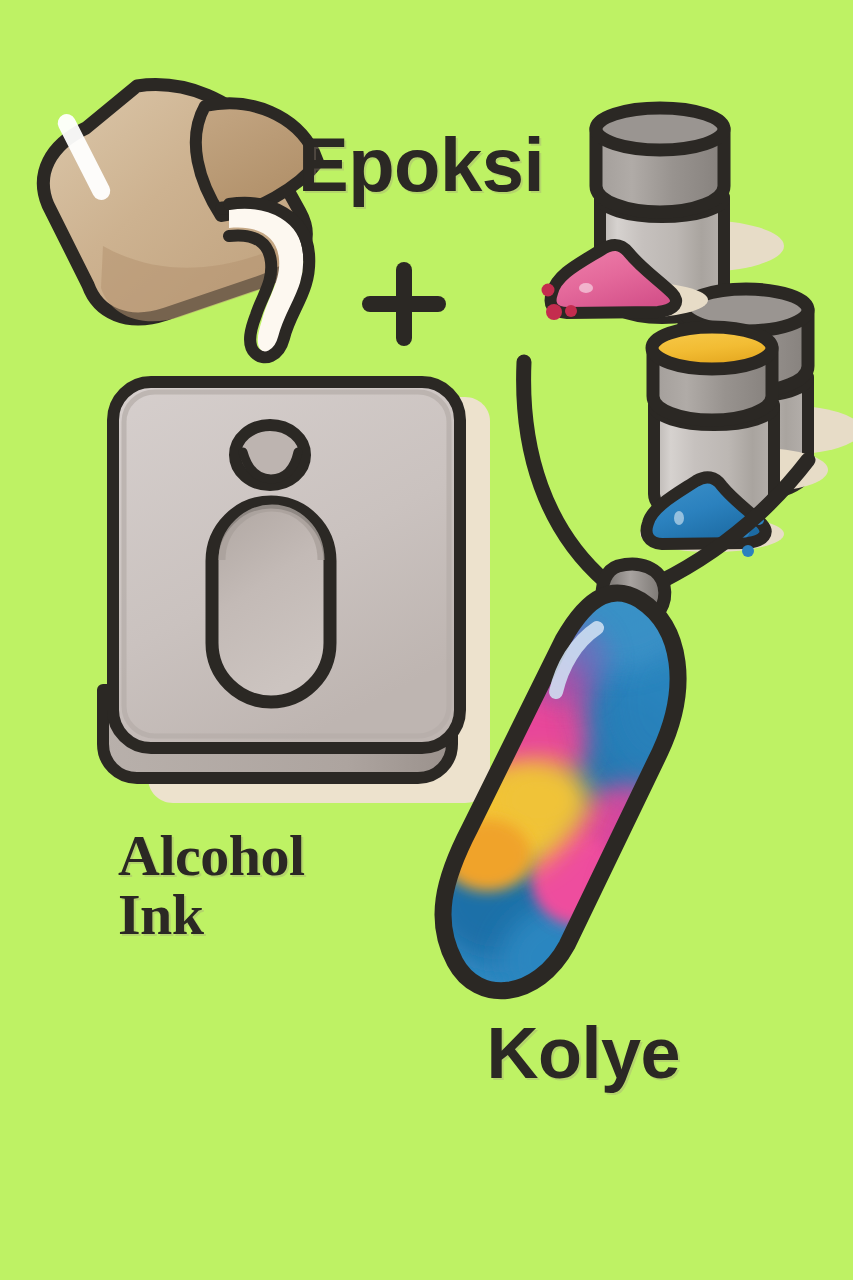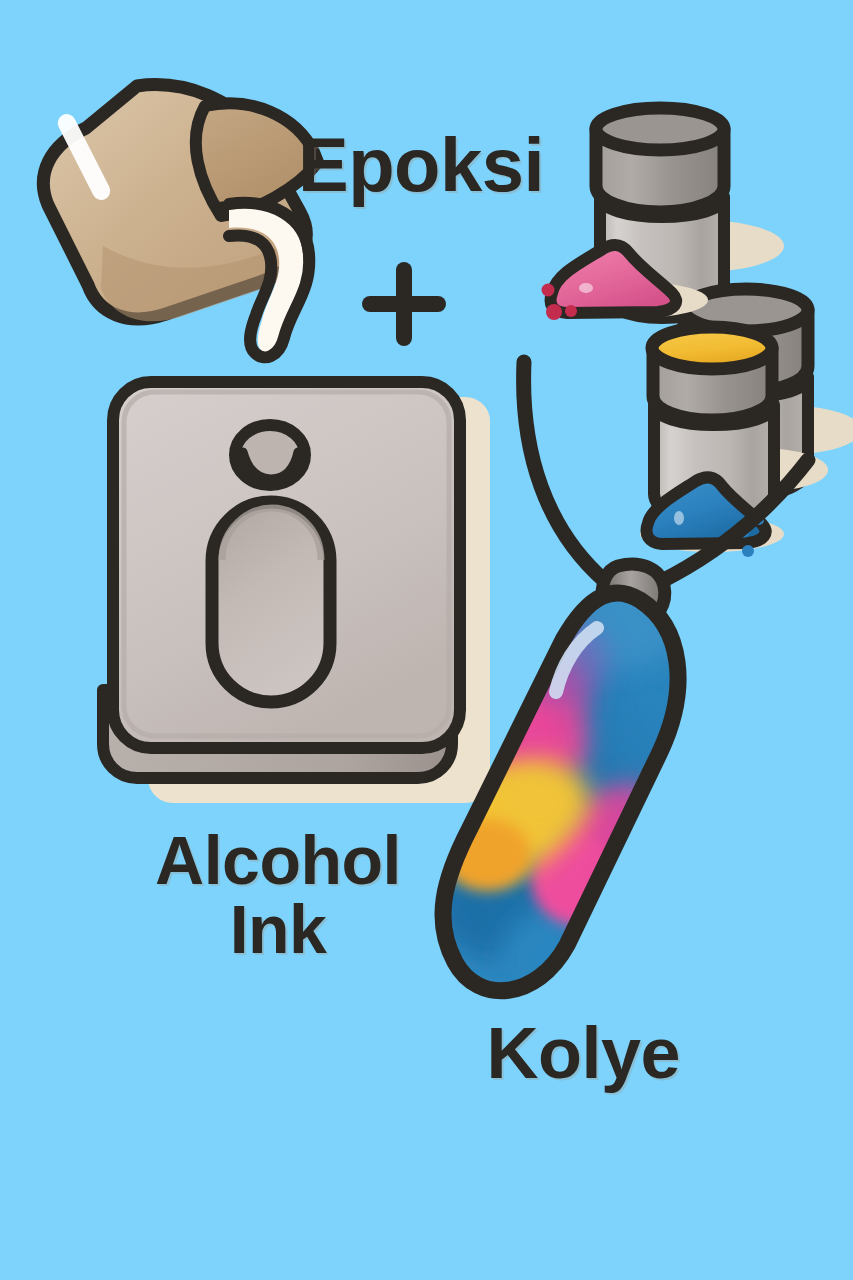--- a/index.html
+++ b/index.html
@@ -11,21 +11,21 @@
     width: 853px;
     height: 1280px;
     overflow: hidden;
     background: #FBF2E7;
     font-family: "Liberation Sans", sans-serif;
   }
   #poster {
     position: relative;
     width: 853px;
     height: 1280px;
-    background: #7dd3fc;
+    background: #bef264;
   }
   #art {
     position: absolute;
     top: 0;
     left: 0;
     width: 853px;
     height: 1280px;
   }
   .label {
     position: absolute;
@@ -40,22 +40,23 @@
   }
   #label-epoksi {
     left: 298px;
     top: 126px;
     font-size: 76px;
   }
   #label-alcohol-ink {
     left: 118px;
     top: 826px;
     width: 320px;
-    text-align: center;
-    font-size: 68px;
+    text-align: left;
+    font-size: 58px;
+    font-family: Liberation Serif, serif;
   }
   #label-kolye {
     left: 440px;
     top: 1017px;
     width: 240px;
     text-align: right;
     font-size: 72px;
   }
 </style>
 </head>

